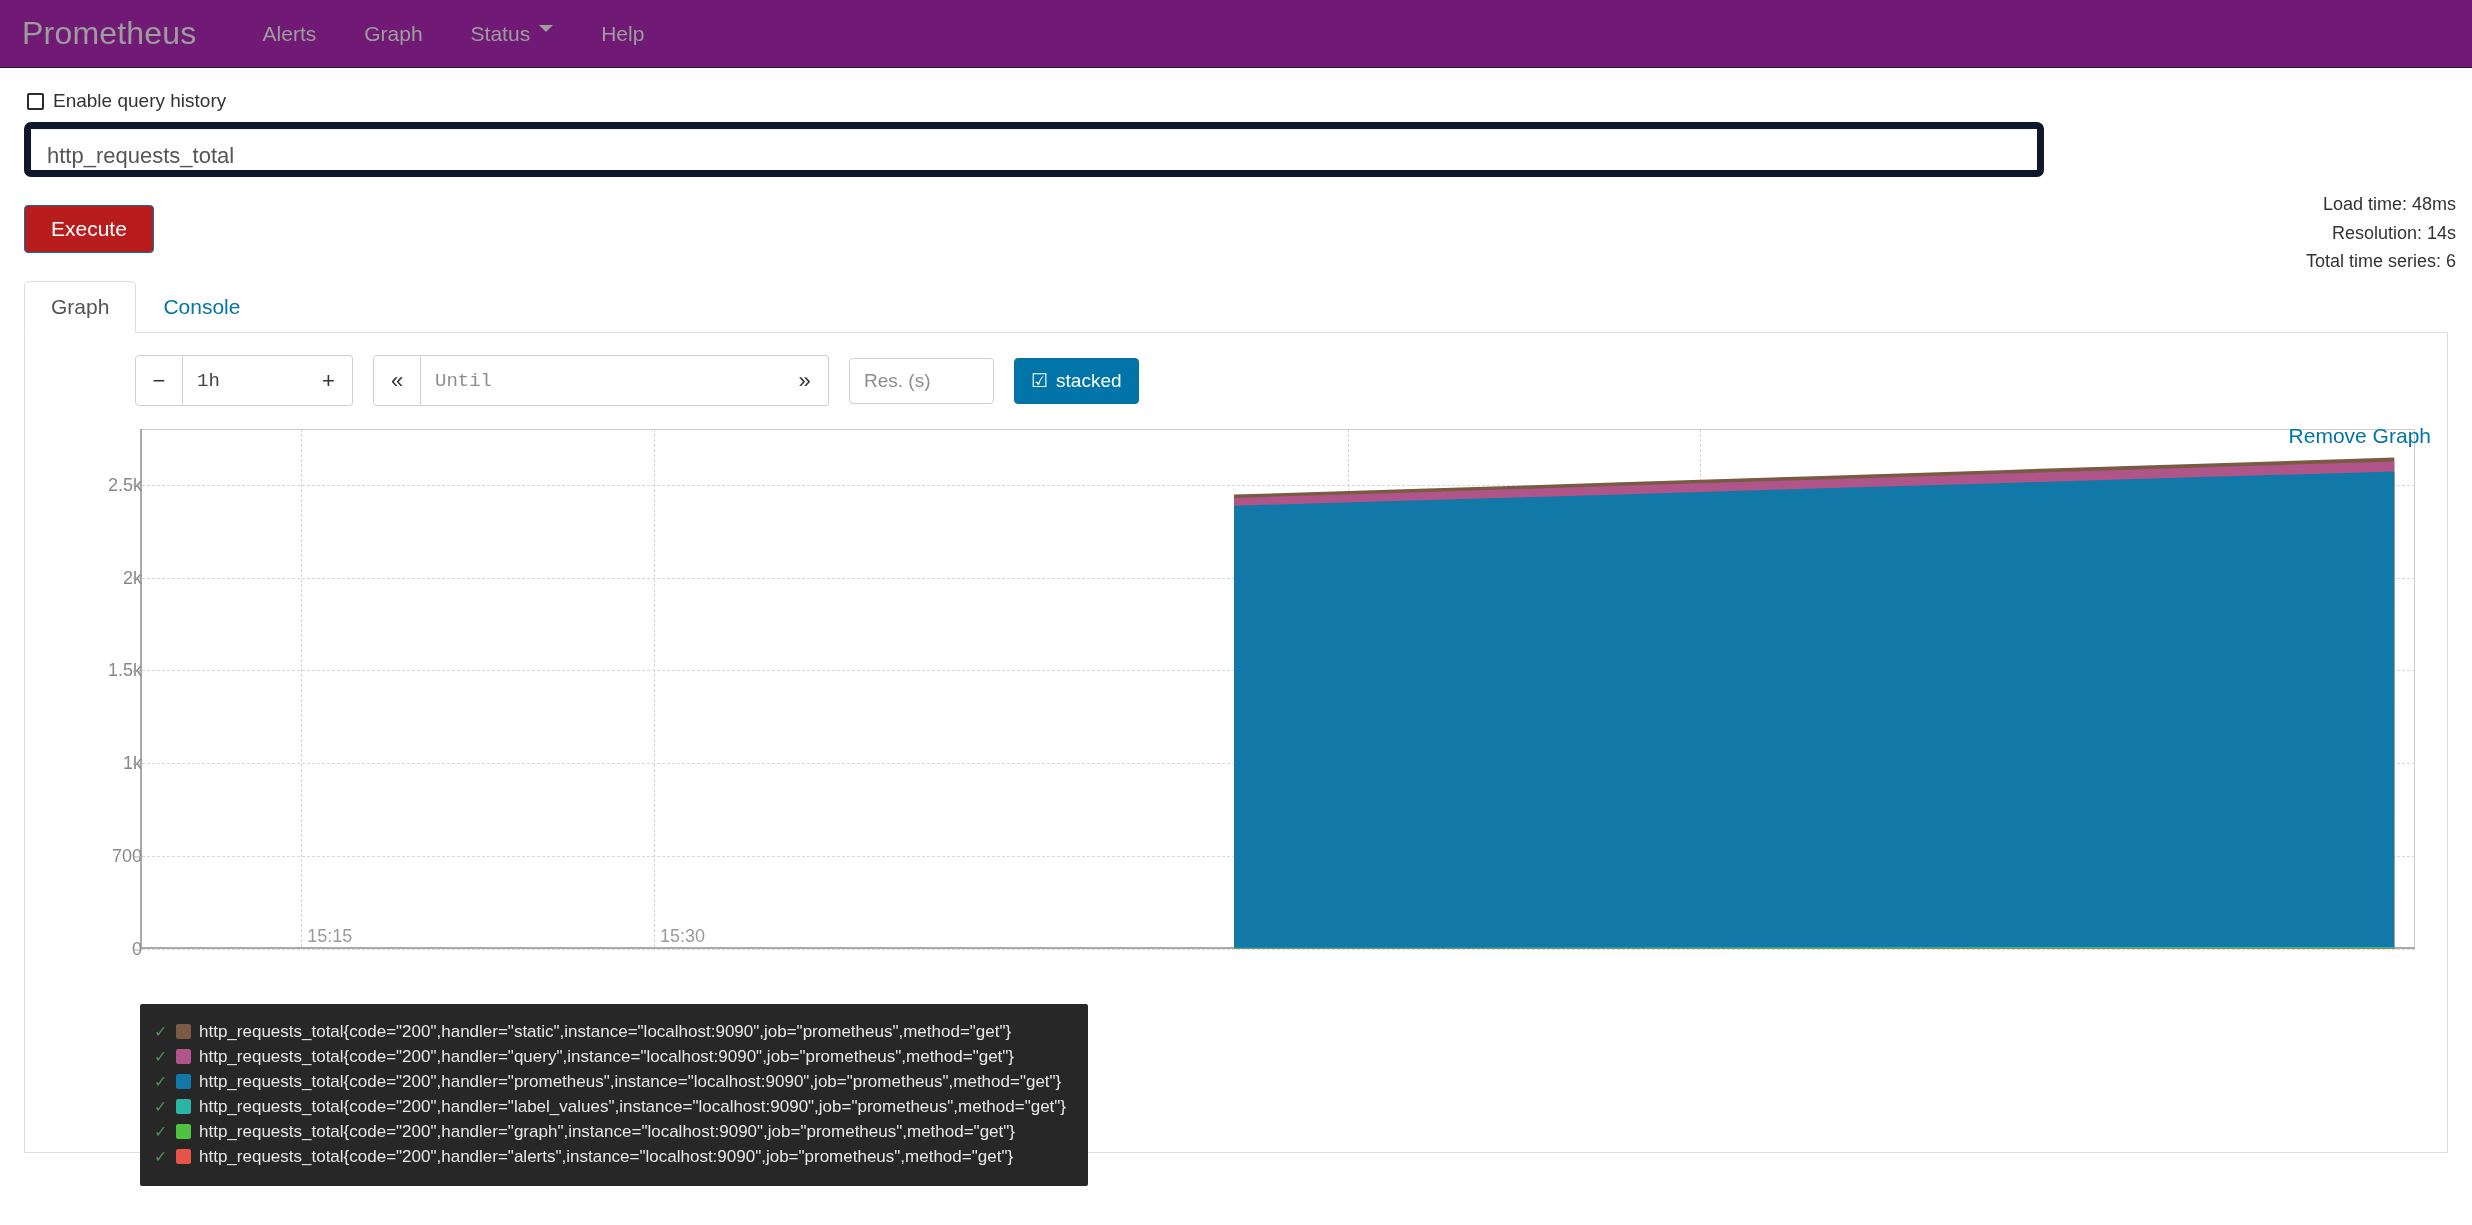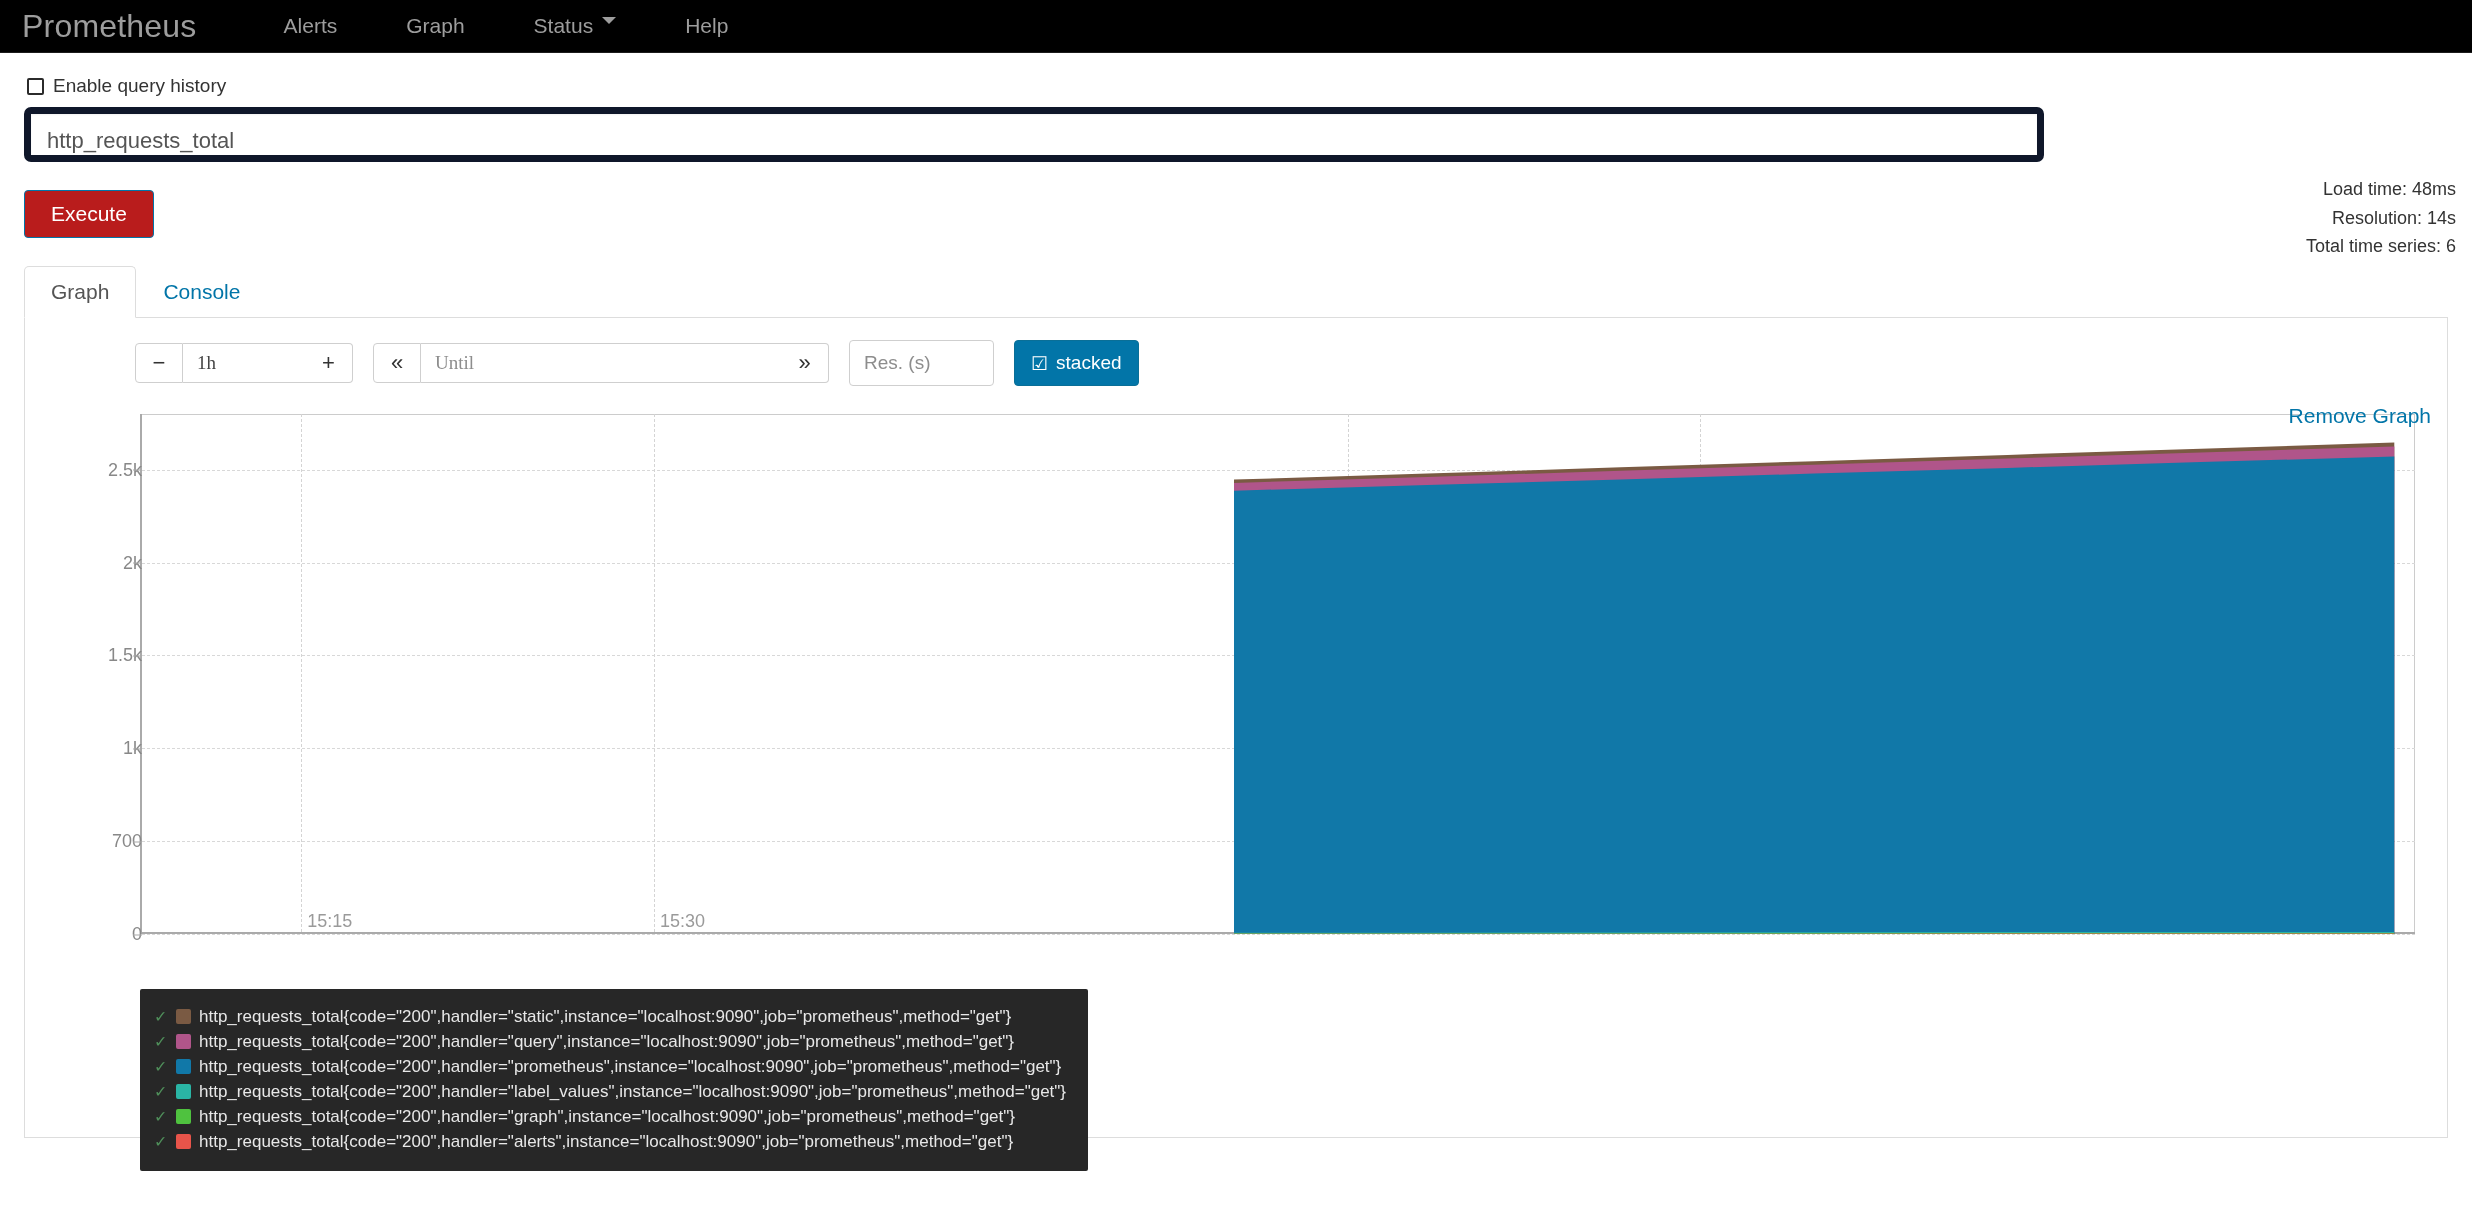--- a/index.html
+++ b/index.html
@@ -6,27 +6,26 @@
   html, body {
     margin: 0; padding: 0;
     width: 2472px; height: 1225px;
     background: #ffffff;
     font-family: "Liberation Sans", sans-serif;
     overflow: hidden;
   }
 
   
   .navbar {
-    height: 53px;
-    background: #000000;
+    height: 68px;
+    background: #701a75;
     display: flex;
     align-items: center;
     padding-left: 22px;
     border-bottom: 1px solid #1c1c1c;
-    gap: 21px;
   }
   .brand {
     color: #9d9d9d;
     font-size: 32px;
     letter-spacing: .2px;
     margin-right: 42px;
     cursor: pointer;
   }
   .nav-item {
     color: #9d9d9d;
@@ -176,23 +175,23 @@
   }
   .gbtn.l { border-radius: 4px 0 0 4px; }
   .gbtn.r { border-radius: 0 4px 4px 0; border-left: none; }
   .ginput {
     border: 1px solid #cfcfcf;
     border-left: none; border-right: none;
     background: #fff;
     font-size: 19px;
     color: #444;
     padding: 0 14px;
-    height: 40px;
+    height: 51px;
     outline: none;
-    font-family: Liberation Serif, serif;
+    font-family: Liberation Mono, monospace;
   }
   .ginput.range { width: 122px; }
   .ginput.until { width: 360px; border-left: none; }
   .res-input {
     border: 1px solid #cfcfcf;
     border-radius: 4px;
     height: 46px;
     width: 145px;
     padding: 4px 14px;
     font-size: 19px;

